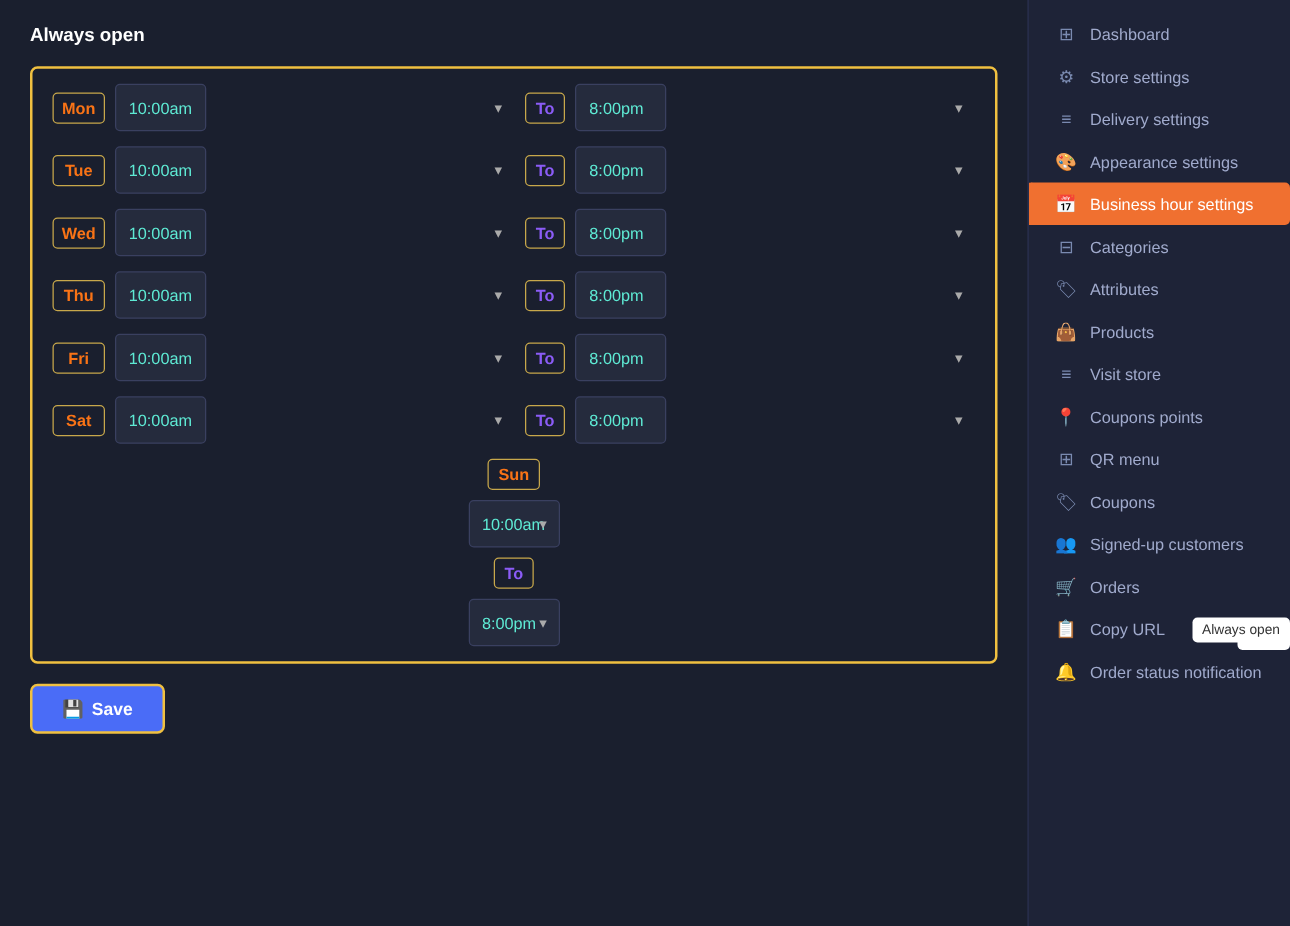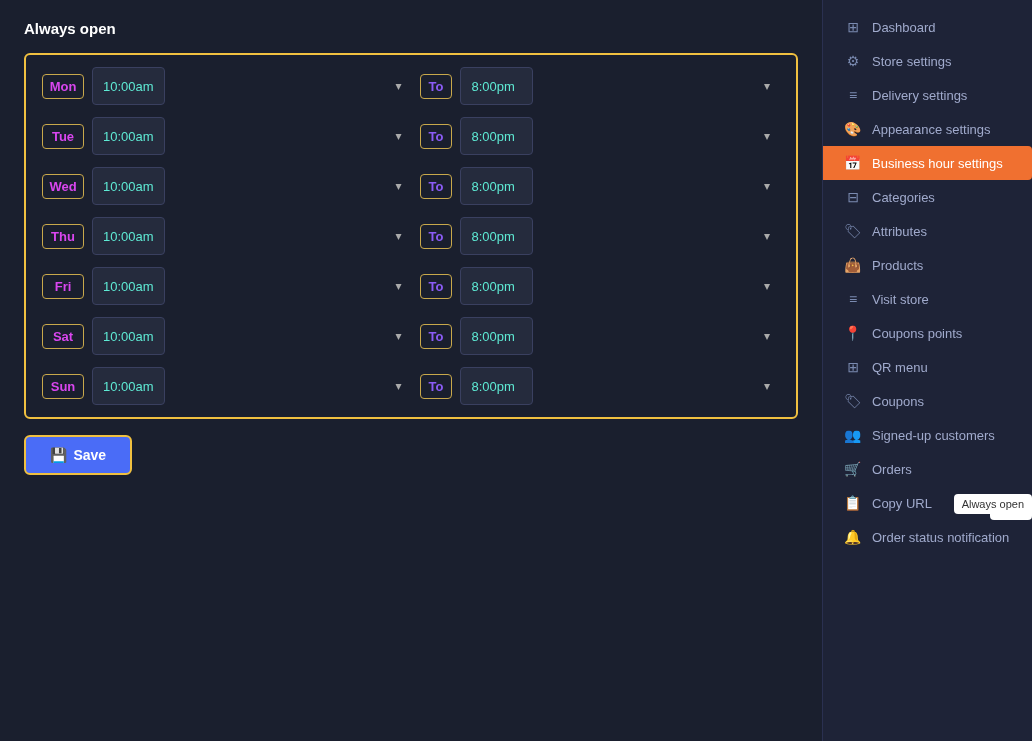--- a/index.html
+++ b/index.html
@@ -73,27 +73,28 @@
 
     .day-row {
       display: flex;
       align-items: center;
       margin-bottom: 12px;
       gap: 8px;
     }
 
     .day-row:last-child {
       margin-bottom: 0;
+      flex-direction: column;
     }
 
     .day-label {
       width: 42px;
       min-width: 42px;
       font-size: 13px;
-      color: #d946ef;
+      color: #f97316;
       font-weight: 600;
       background: transparent;
       border: 1px solid #c8a84b;
       border-radius: 4px;
       padding: 4px 6px;
       text-align: center;
     }
 
     .time-select {
       flex: 1;

